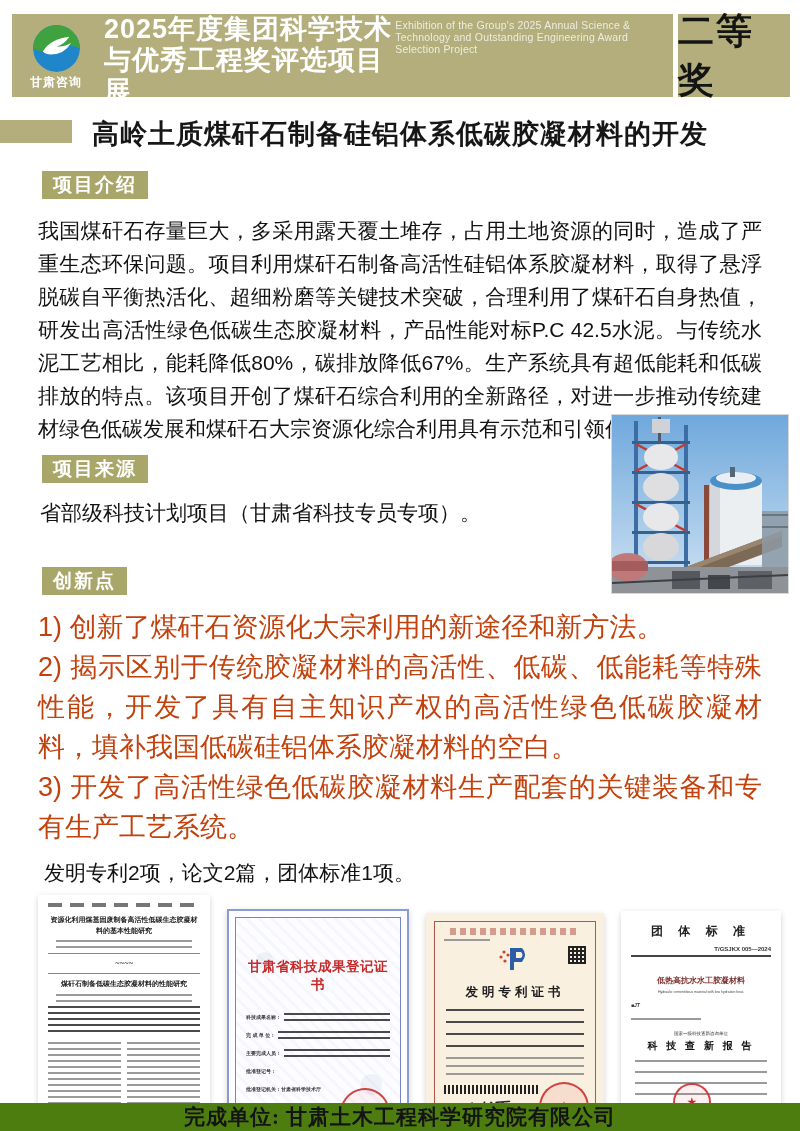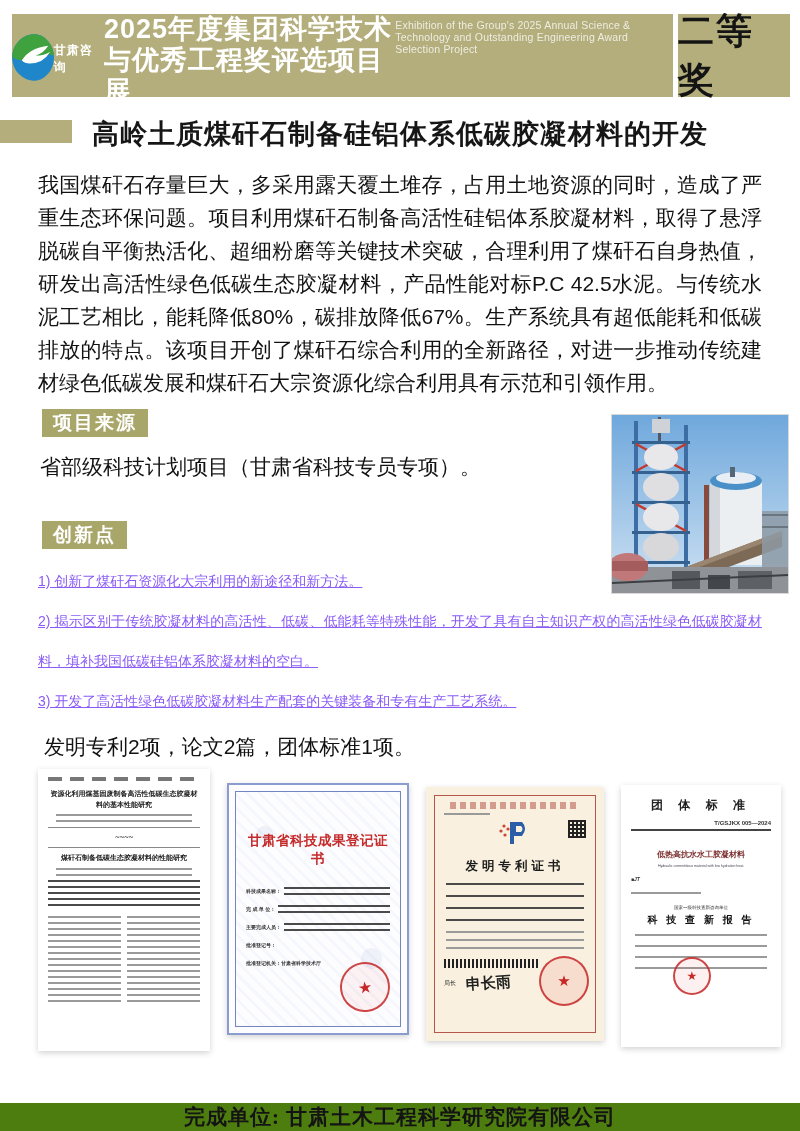--- a/index.html
+++ b/index.html
@@ -1,41 +1,41 @@
 <!DOCTYPE html>
 <html><head>
 <meta charset="utf-8">
 <style>
   html,body{margin:0;padding:0;background:#ffffff;}
   .poster{position:relative;width:800px;height:1131px;background:#fff;overflow:hidden;
     font-family:"Liberation Sans","DejaVu Sans",sans-serif;color:#111;}
 
   
   .header{position:absolute;left:12px;top:14px;width:778px;height:83px;background:#b3ae7b;display:flex;align-items:stretch;}
-  .logo-wrap{width:88px;display:flex;flex-direction:row;align-items:center;justify-content:center;padding-top:4px;}
+  .logo-wrap{width:88px;display:flex;flex-direction:column;align-items:center;justify-content:center;padding-top:4px;}
   .logo-circle{width:47px;height:47px;border-radius:50%;overflow:hidden;}
   .logo-text{color:#fff;font-size:12px;font-weight:bold;margin-top:2px;letter-spacing:1px;}
   .header-titles{flex:1;display:flex;justify-content:center;padding-left:4px;}
   .header-title{color:#fff;font-size:27px;font-weight:bold;letter-spacing:1px;line-height:1.15;}
   .header-subtitle{color:rgba(255,255,255,.78);font-size:10.5px;margin-top:5px;letter-spacing:.2px;}
   .header-divider{width:5px;background:#fff;margin-left:6px;}
   .award-box{width:112px;display:flex;align-items:center;justify-content:center;}
   .award-box span{font-size:36px;font-weight:bold;color:#141414;letter-spacing:2px;}
 
   
   .title-row{position:relative;margin-top:117px;height:36px;}
   .title-block{position:absolute;left:0;top:3px;width:72px;height:23px;background:#b3ae7b;}
   .main-title{margin:0;text-align:center;font-size:27px;font-weight:bold;color:#161616;letter-spacing:1px;line-height:34px;}
 
   
   .sec-label{display:inline-block;margin-left:42px;background:#a9a66a;color:#fff;font-size:19px;font-weight:bold;
     padding:3px 11px 4px 11px;letter-spacing:2px;line-height:21px;}
   .body-text{margin:15px 38px 0 38px;font-size:21px;line-height:33px;text-align:justify;color:#121212;}
   .src-text{margin:16px 38px 0 40px;font-size:21px;color:#121212;}
-  .innov{margin:12px 38px 0 38px;font-size:14px;line-height:40px;text-align:justify;color:#8b5cf6;text-decoration:underline;}
+  .innov{margin:12px 38px 0 38px;font-size:27px;line-height:40px;text-align:justify;color:#c2410c;}
   .results-text{margin:12px 38px 0 44px;font-size:21px;color:#121212;}
   .mt-intro{margin-top:18px;}
   .mt-source{margin-top:10px;}
   .mt-innov{margin-top:40px;}
   .mt-results{margin-top:4px;}
 
   
   .plant-photo{position:absolute;left:612px;top:415px;width:176px;height:178px;box-shadow:0 0 0 1px #d8d8d8;}
 
   
@@ -137,20 +137,21 @@
     <div class="award-box">
       <span>二等奖</span>
     </div>
   </div>
 
   <div class="title-row">
     <div class="title-block"></div>
     <h1 class="main-title">高岭土质煤矸石制备硅铝体系低碳胶凝材料的开发</h1>
   </div>
 
+  <div class="mt-intro"><span class="sec-label">项目介绍</span></div>
   <div class="body-text">我国煤矸石存量巨大，多采用露天覆土堆存，占用土地资源的同时，造成了严重生态环保问题。项目利用煤矸石制备高活性硅铝体系胶凝材料，取得了悬浮脱碳自平衡热活化、超细粉磨等关键技术突破，合理利用了煤矸石自身热值，研发出高活性绿色低碳生态胶凝材料，产品性能对标P.C  42.5水泥。与传统水泥工艺相比，能耗降低80%，碳排放降低67%。生产系统具有超低能耗和低碳排放的特点。该项目开创了煤矸石综合利用的全新路径，对进一步推动传统建材绿色低碳发展和煤矸石大宗资源化综合利用具有示范和引领作用。</div>
 
   <div class="mt-source"><span class="sec-label">项目来源</span></div>
   <div class="src-text">省部级科技计划项目（甘肃省科技专员专项）。</div>
 
   <div class="mt-innov"><span class="sec-label">创新点</span></div>
   <div class="innov">
     <div>1) 创新了煤矸石资源化大宗利用的新途径和新方法。</div>
     <div>2) 揭示区别于传统胶凝材料的高活性、低碳、低能耗等特殊性能，开发了具有自主知识产权的高活性绿色低碳胶凝材料，填补我国低碳硅铝体系胶凝材料的空白。</div>
     <div>3) 开发了高活性绿色低碳胶凝材料生产配套的关键装备和专有生产工艺系统。</div>

